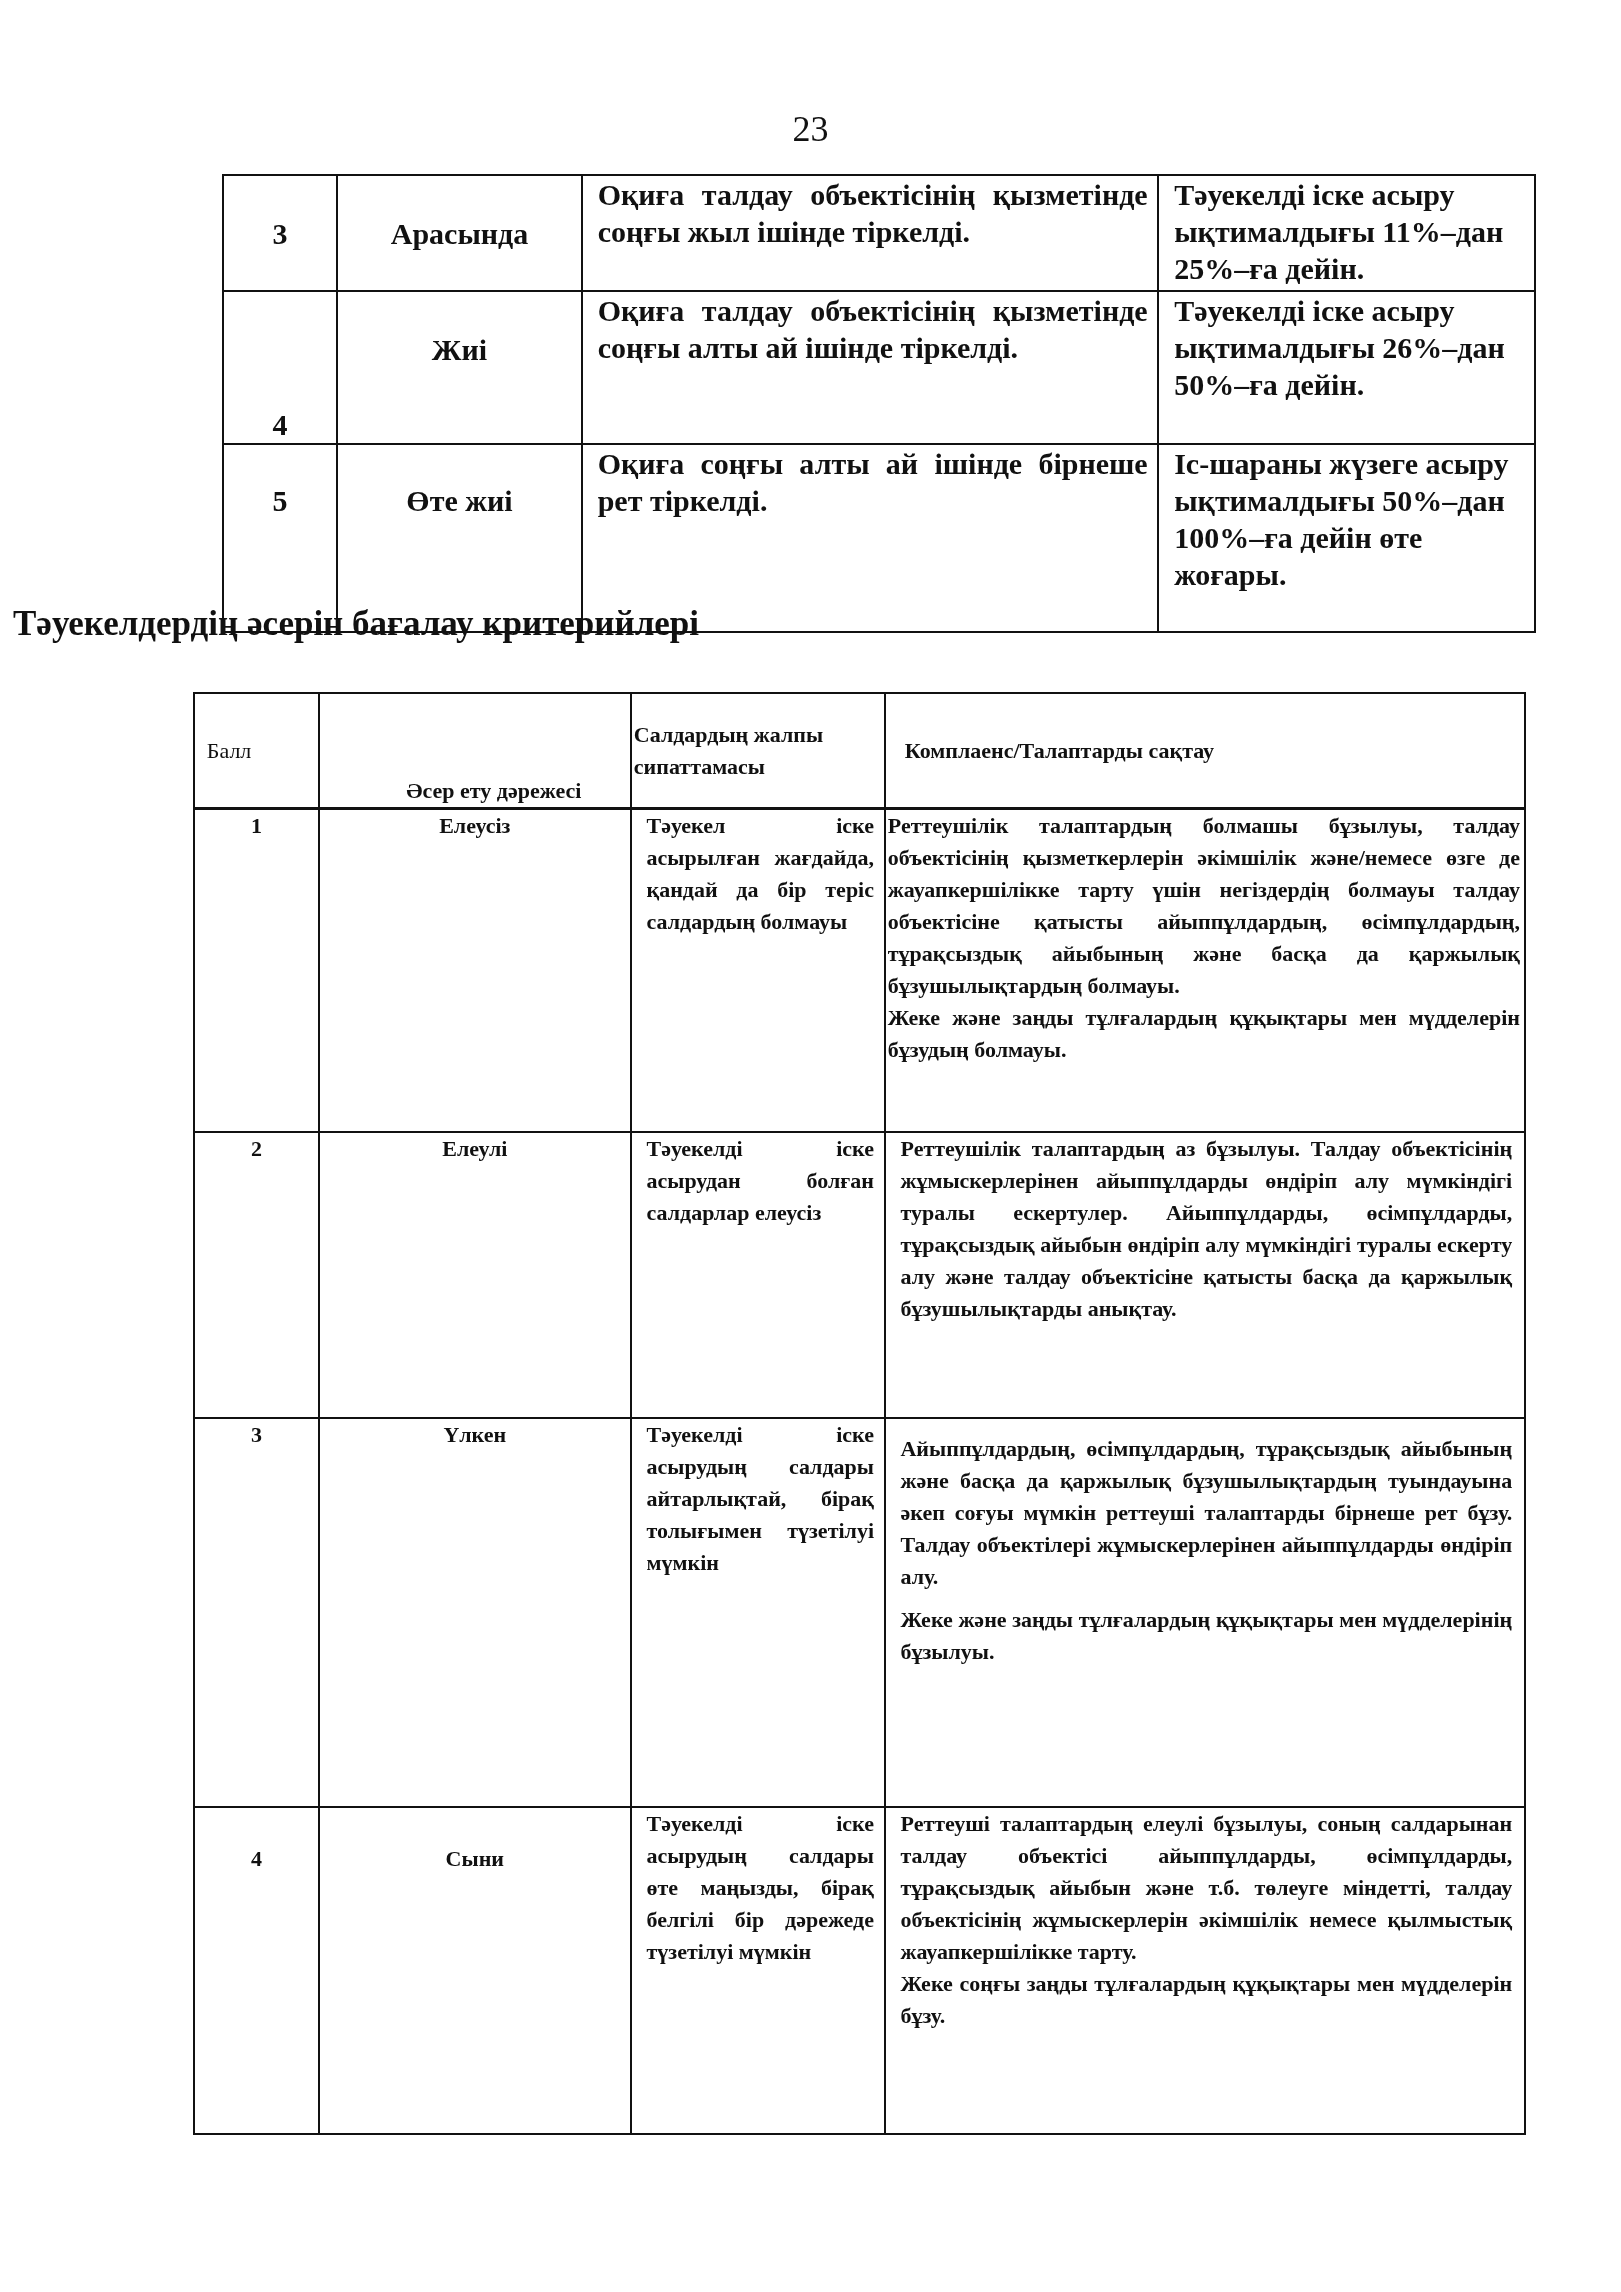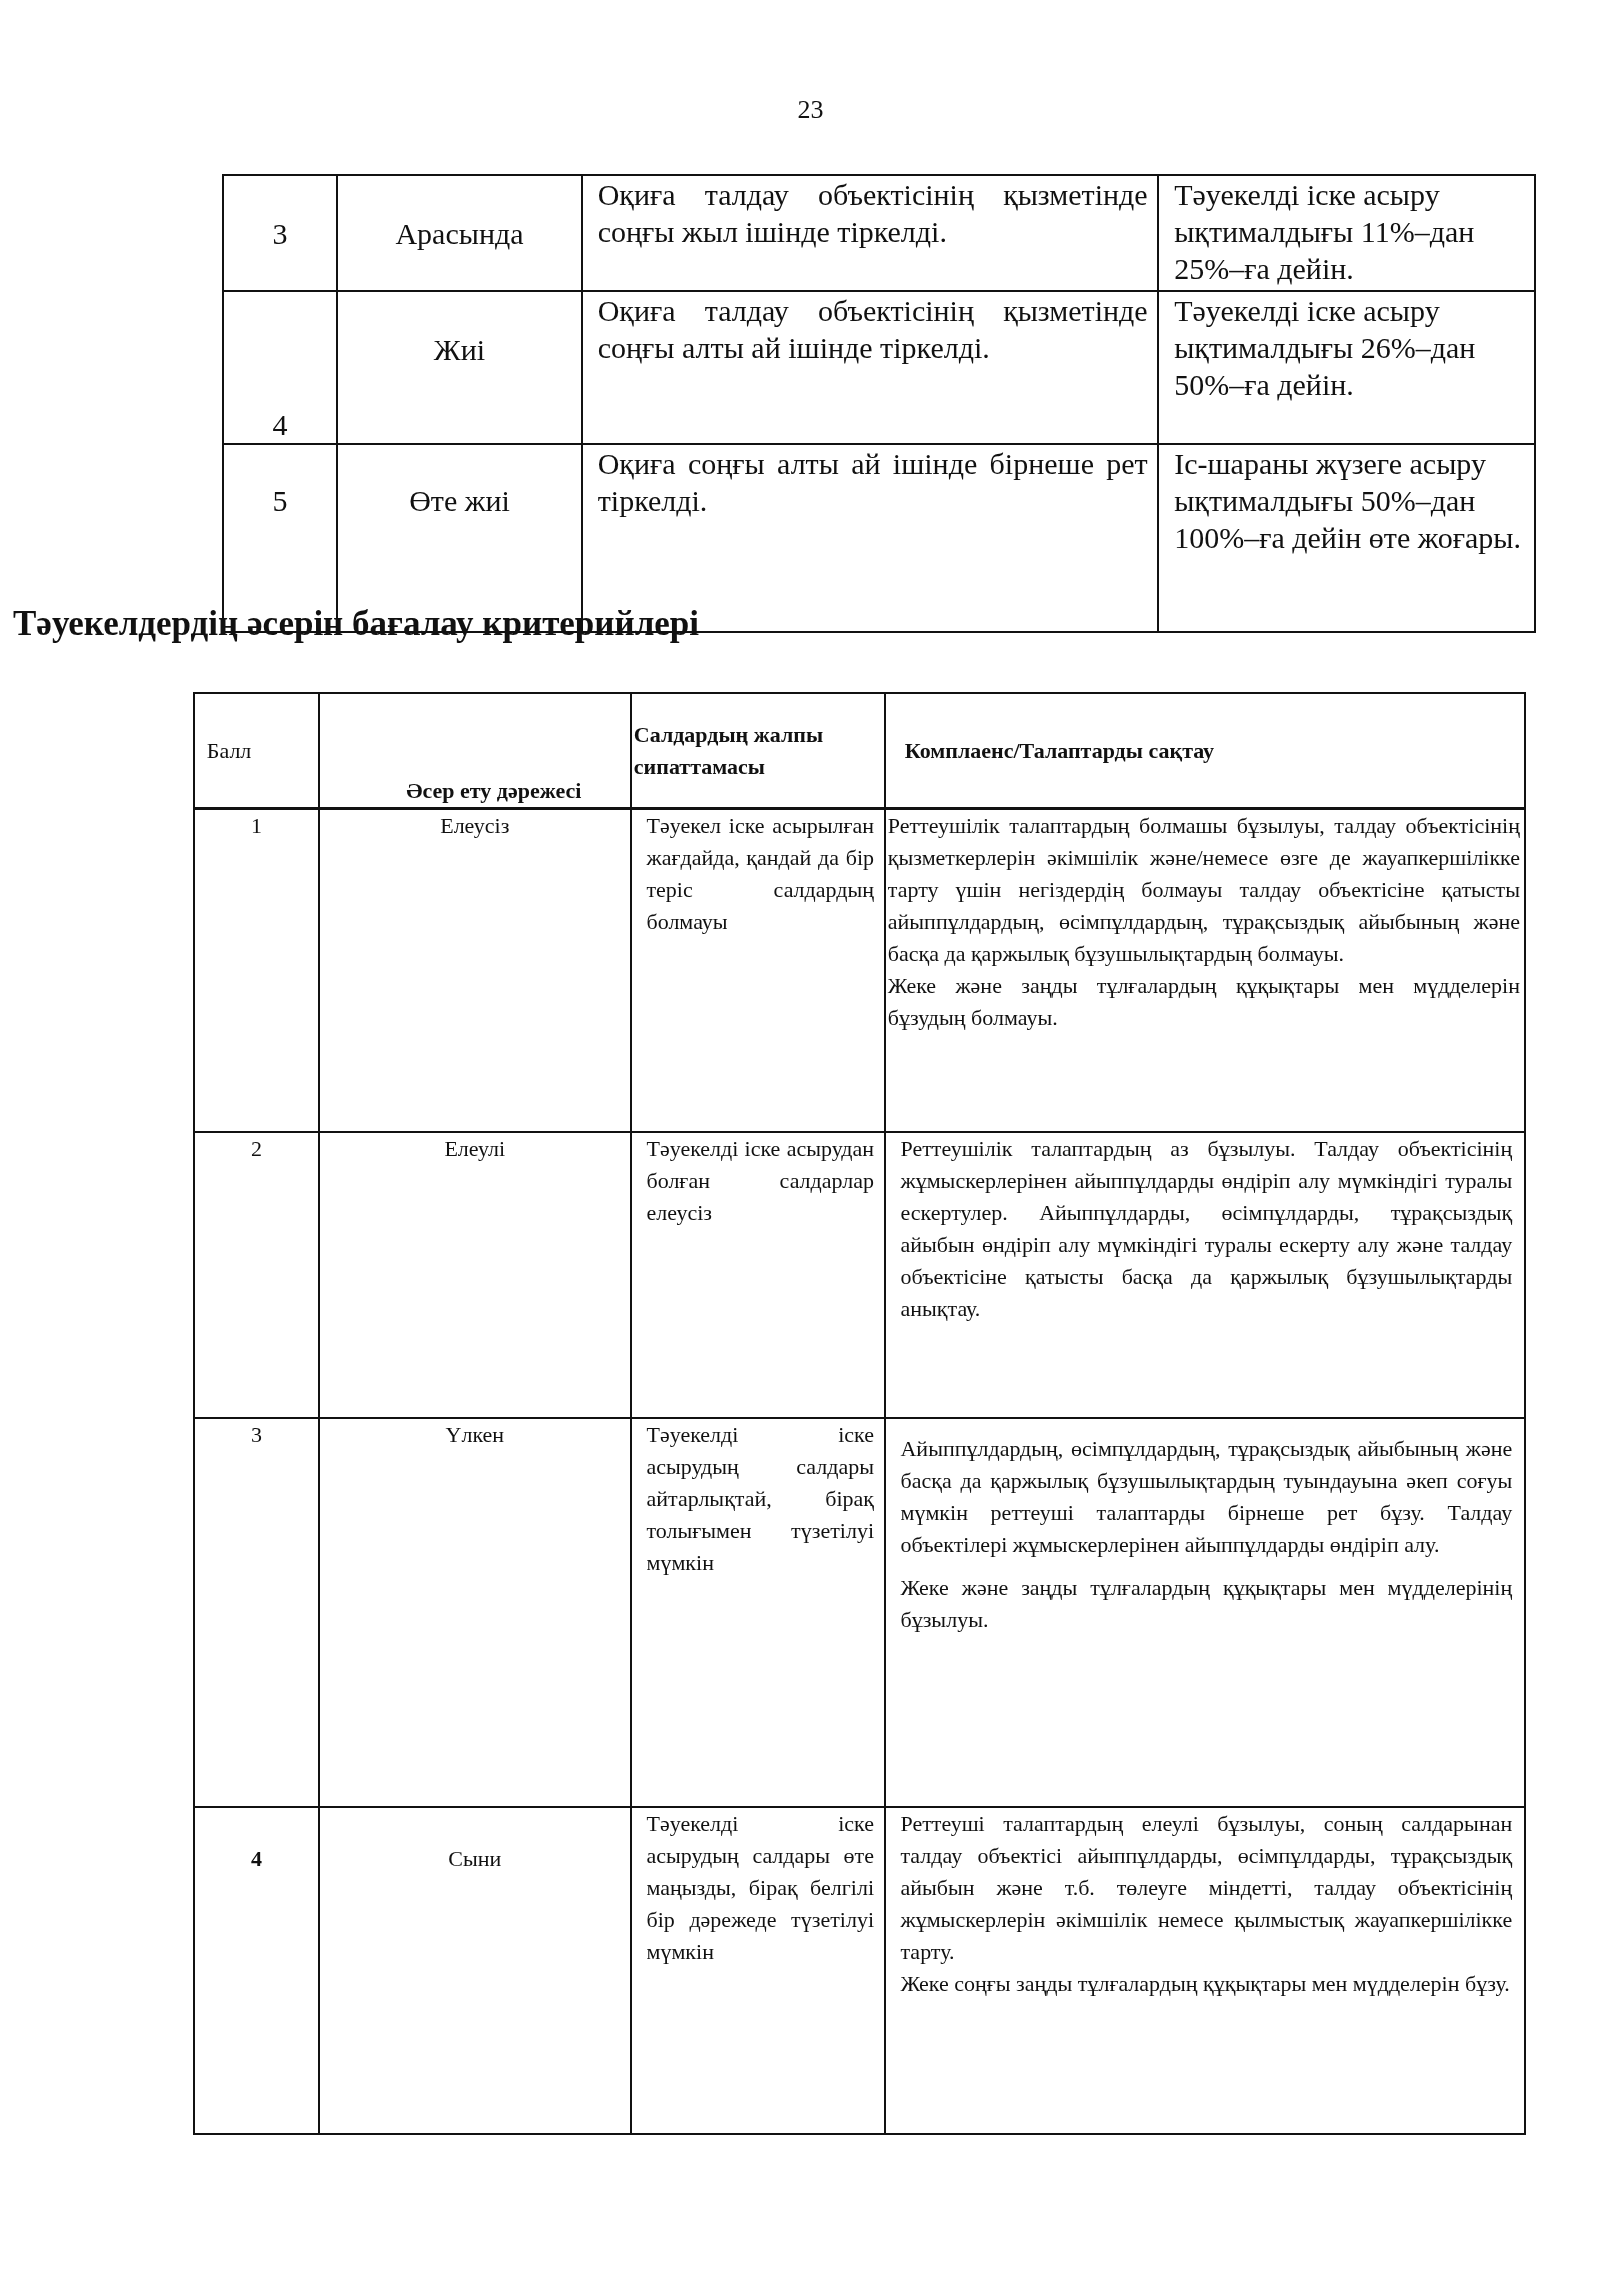--- a/index.html
+++ b/index.html
@@ -1,25 +1,25 @@
 <!DOCTYPE html>
 <html><head>
 <meta charset="utf-8">
 <style>
   html, body { margin: 0; padding: 0; background: #ffffff; }
   body {
     width: 1621px; height: 2293px; position: relative; overflow: hidden;
     font-family: "Liberation Serif", "DejaVu Serif", serif; color: #111;
   }
   .page-number {
-    position: absolute; top: 95px; left: 0; width: 1621px; text-align: center;
-    font-size: 26px;
+    position: absolute; top: 108px; left: 0; width: 1621px; text-align: center;
+    font-size: 36px;
   }
   table { border-collapse: collapse; position: absolute; table-layout: fixed; }
-  td, th { border: 2px solid #111; vertical-align: top; padding: 0; font-weight: normal; }
+  td, th { border: 2px solid #111; vertical-align: top; padding: 0; font-weight: bold; }
   .t1 { left: 222px; top: 174px; width: 1314px; border: 2.9px solid #111; }
   .t1 td { font-size: 30px; line-height: 37px; }
   .t1 .c-num { width: 112px; text-align: center; vertical-align: middle; }
   .t1 .c-lvl { width: 243px; text-align: center; vertical-align: middle; }
   .t1 .c-desc { width: 550px; padding: 0 9.8px 0 14.7px; text-align: justify; }
   .t1 .c-prob { padding: 0 9.8px 0 14.7px; }
   .t1 tr.r1 td { height: 114px; }
   .t1 tr.r2 td { height: 112px; }
   .t1 tr.r3 td { height: 149px; }
   .t1 tr.r2 .c-num { vertical-align: bottom; }

